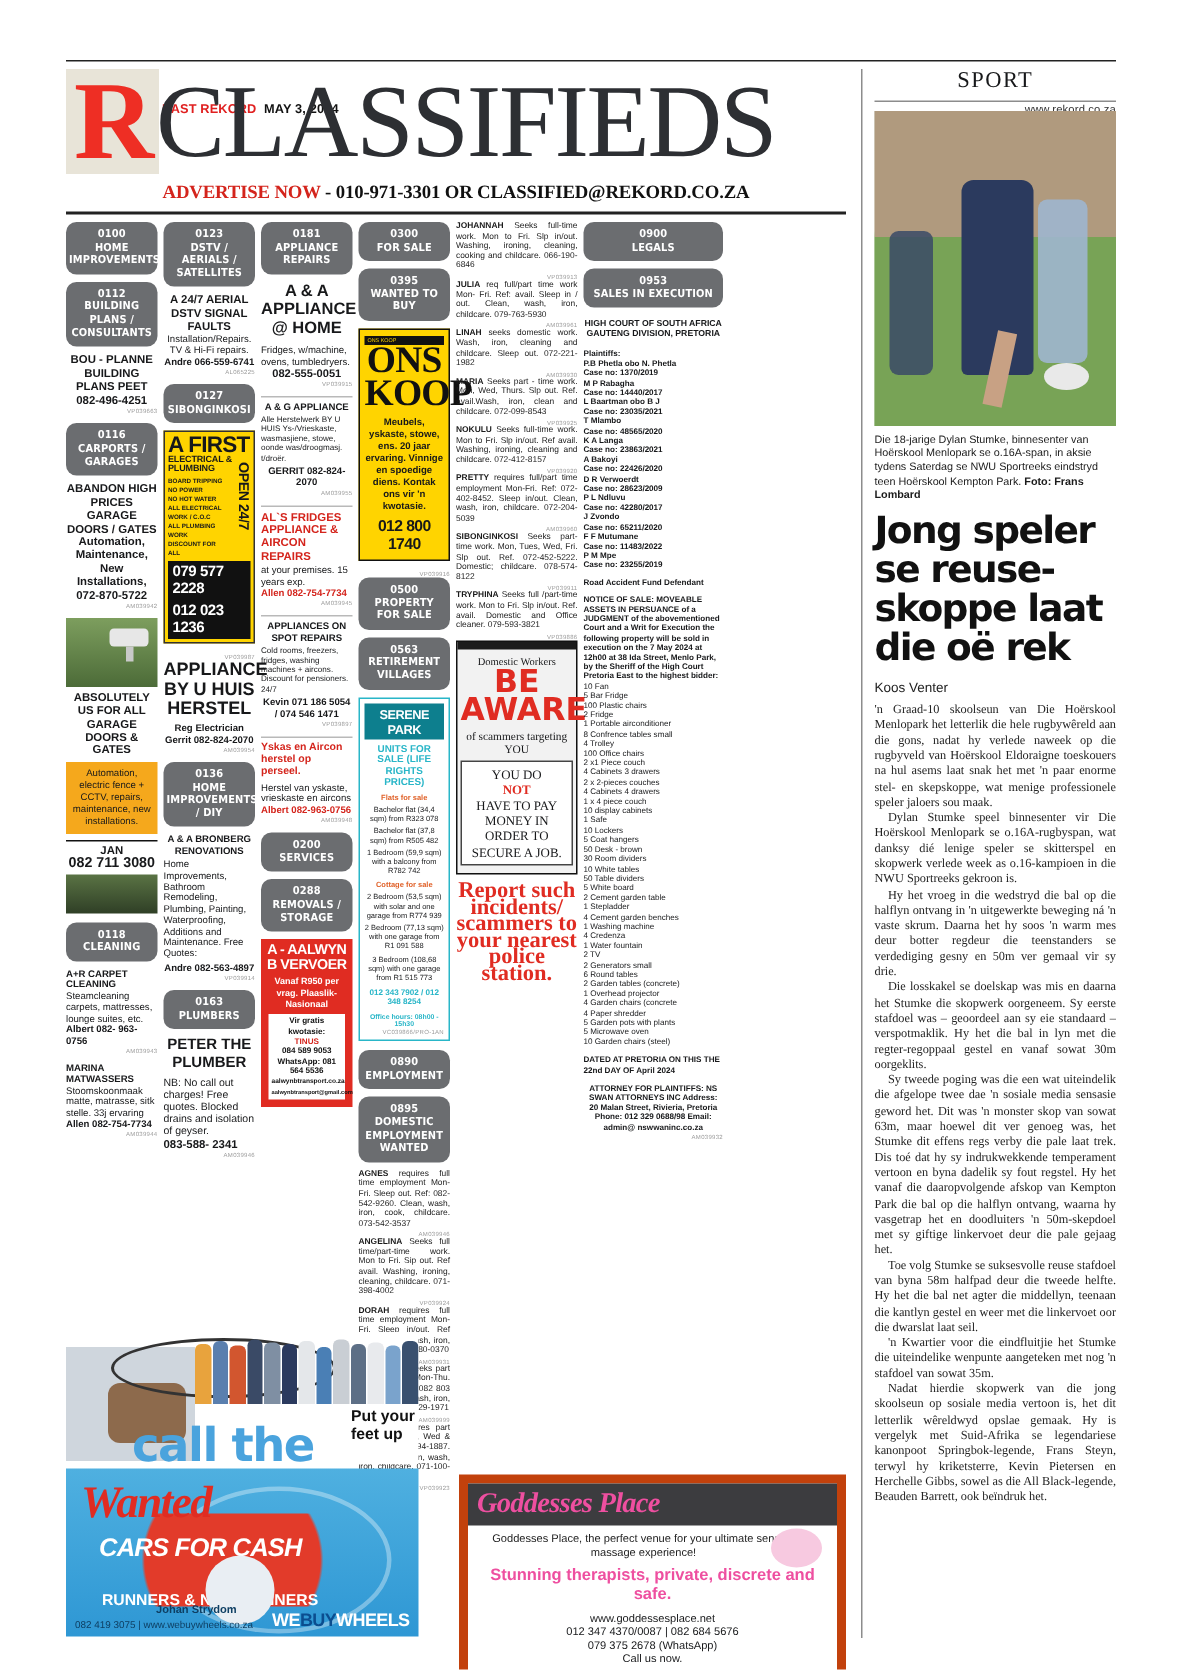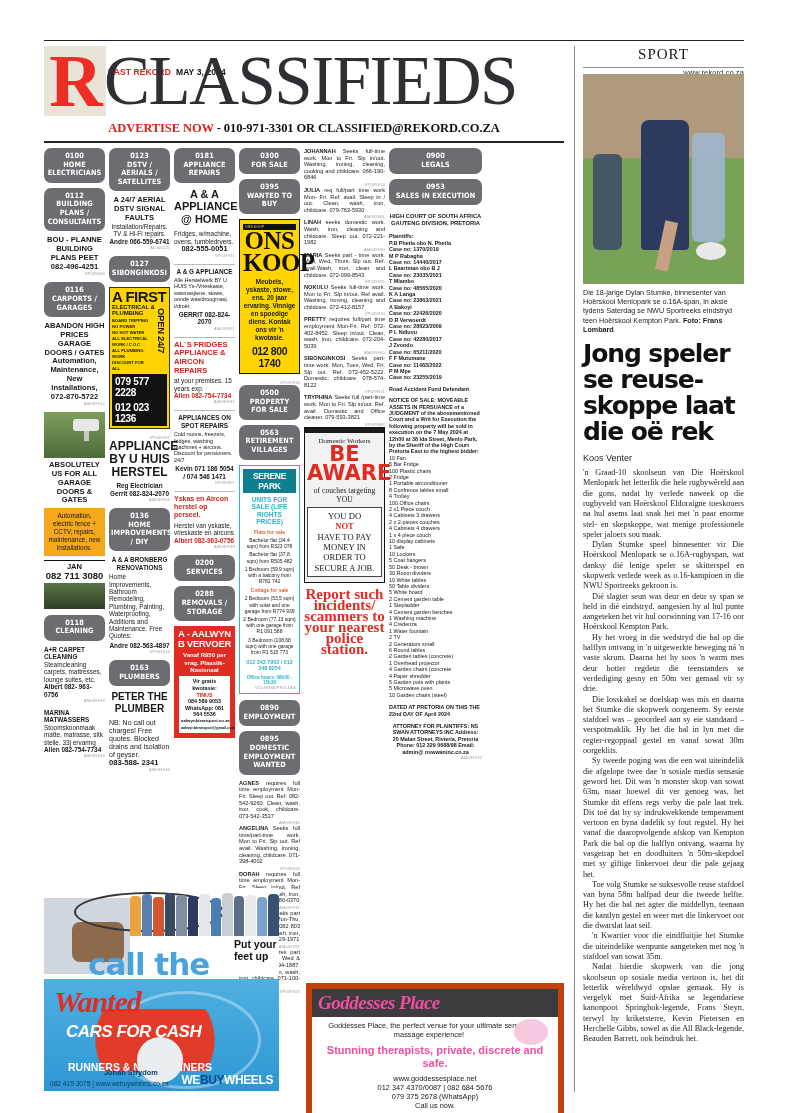--- a/index.html
+++ b/index.html
@@ -204,21 +204,21 @@
     <div class="mast-sub">
       <span class="hl">ADVERTISE NOW</span><span> - 010-971-3301 OR CLASSIFIED@REKORD.CO.ZA</span>
     </div>
     <div class="mast-rule"></div>
 
     <div class="cols">
 
       <div class="col">
         <div class="cat">
           <span class="num">0100</span>
-          <span>HOME ELECTRICIANS</span>
+          <span>HOME IMPROVEMENTS</span>
         </div>
         <div class="cat">
           <span class="num">0112</span>
           <span>BUILDING PLANS / CONSULTANTS</span>
         </div>
         <div class="ad">
           <div class="ad-t">BOU - PLANNE BUILDING PLANS PEET 082-496-4251</div>
           <div class="ref">VP039663</div>
         </div>
         <div class="cat">
@@ -471,21 +471,21 @@
           <div class="ref">VP039911</div>
           <div class="dom"><b>TRYPHINA</b> <span>Seeks full /part-time work. Mon to Fri. Slp in/out. Ref. avail. Domestic and Office cleaner. 079-593-3821</span></div>
           <div class="ref">VP039886</div>
         </div>
 
         <div class="aware ad">
           <div class="top"></div>
           <div class="dw">Domestic Workers</div>
           <div class="big">BE</div>
           <div class="big">AWARE</div>
-          <div class="mid">of couches targeting YOU</div>
+          <div class="mid">of scammers targeting YOU</div>
           <div class="inner">
             <div>YOU DO</div>
             <div class="not">NOT</div>
             <div>HAVE TO PAY MONEY IN ORDER TO SECURE A JOB.</div>
           </div>
         </div>
         <div class="aware" style="border:0;background:transparent;padding:0;">
           <div class="report">Report such incidents/ scammers to your nearest police station.</div>
         </div>
       </div>
@@ -648,21 +648,20 @@
       <span>Die 18-jarige Dylan Stumke, binnesenter van Hoërskool Menlopark se o.16A-span, in aksie tydens Saterdag se NWU Sportreeks eindstryd teen Hoërskool Kempton Park.</span>
       <b>Foto: Frans Lombard</b>
     </div>
 
     <div class="sport-hl">Jong speler se reuse-skoppe laat die oë rek</div>
     <div class="byline">Koos Venter</div>
 
     <div class="sport-body">
       <p class="first">'n Graad-10 skoolseun van Die Hoërskool Menlopark het letterlik die hele rugbywêreld aan die gons, nadat hy verlede naweek op die rugbyveld van Hoërskool Eldoraigne toeskouers na hul asems laat snak het met 'n paar enorme stel- en skepskoppe, wat menige professionele speler jaloers sou maak.</p>
       <p>Dylan Stumke speel binnesenter vir Die Hoërskool Menlopark se o.16A-rugbyspan, wat danksy dié lenige speler se skitterspel en skopwerk verlede week as o.16-kampioen in die NWU Sportreeks gekroon is.</p>
-      <p>Dié slagter seun was deur en deur sy span se held in dié eindstryd, aangesien hy al hul punte aangeteken het vir hul oorwinning van 17-16 oor Hoërskool Kempton Park.</p>
       <p>Hy het vroeg in die wedstryd die bal op die halflyn ontvang in 'n uitgewerkte beweging ná 'n vaste skrum. Daarna het hy soos 'n warm mes deur botter regdeur die teenstanders se verdediging gesny en 50m ver gemaal vir sy drie.</p>
       <p>Die losskakel se doelskap was mis en daarna het Stumke die skopwerk oorgeneem. Sy eerste stafdoel was – geoordeel aan sy eie standaard – verspotmaklik. Hy het die bal in lyn met die regter-regoppaal gestel en vanaf sowat 30m oorgeklits.</p>
       <p>Sy tweede poging was die een wat uiteindelik die afgelope twee dae 'n sosiale media sensasie geword het. Dit was 'n monster skop van sowat 63m, maar hoewel dit ver genoeg was, het Stumke dit effens regs verby die pale laat trek. Dis toé dat hy sy indrukwekkende temperament vertoon en byna dadelik sy fout regstel. Hy het vanaf die daaropvolgende afskop van Kempton Park die bal op die halflyn ontvang, waarna hy vasgetrap het en doodluiters 'n 50m-skepdoel met sy giftige linkervoet deur die pale gejaag het.</p>
       <p>Toe volg Stumke se suksesvolle reuse stafdoel van byna 58m halfpad deur die tweede helfte. Hy het die bal net agter die middellyn, teenaan die kantlyn gestel en weer met die linkervoet oor die dwarslat laat seil.</p>
       <p>'n Kwartier voor die eindfluitjie het Stumke die uiteindelike wenpunte aangeteken met nog 'n stafdoel van sowat 35m.</p>
       <p>Nadat hierdie skopwerk van die jong skoolseun op sosiale media vertoon is, het dit letterlik wêreldwyd opslae gemaak. Hy is vergelyk met Suid-Afrika se legendariese kanonpoot Springbok-legende, Frans Steyn, terwyl hy kriketsterre, Kevin Pietersen en Herchelle Gibbs, sowel as die All Black-legende, Beauden Barrett, ook beïndruk het.</p>
     </div>
   </div>
 
 </div>

